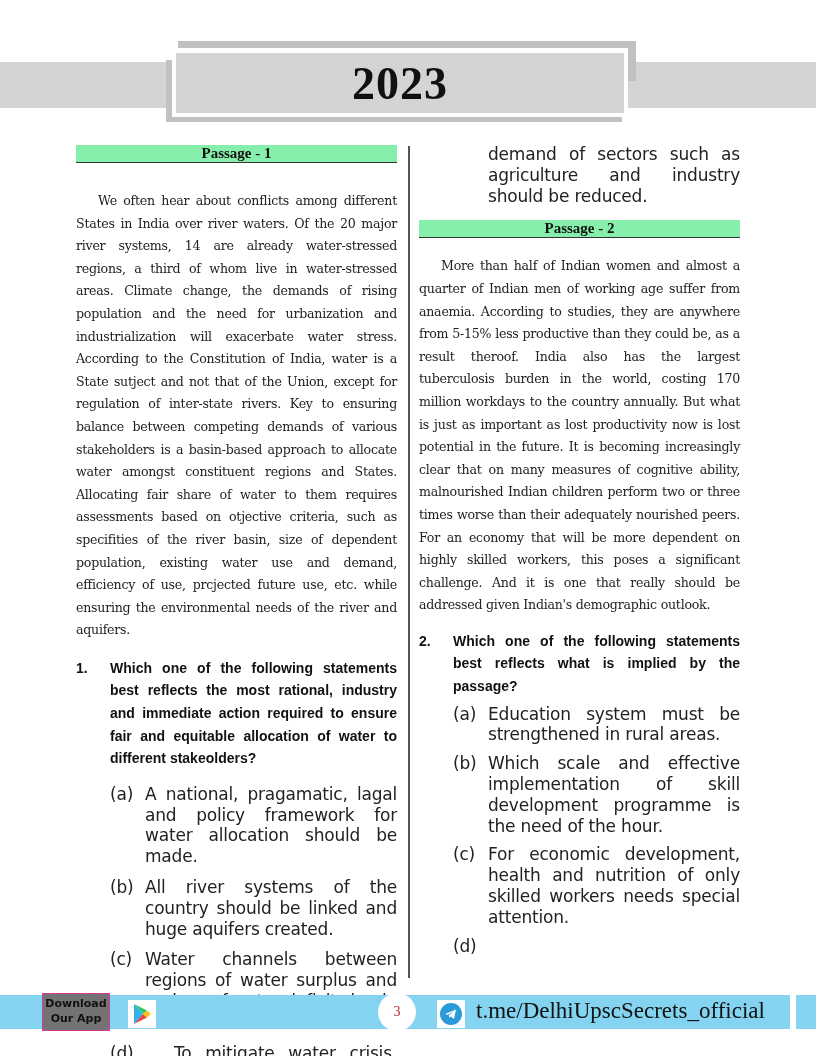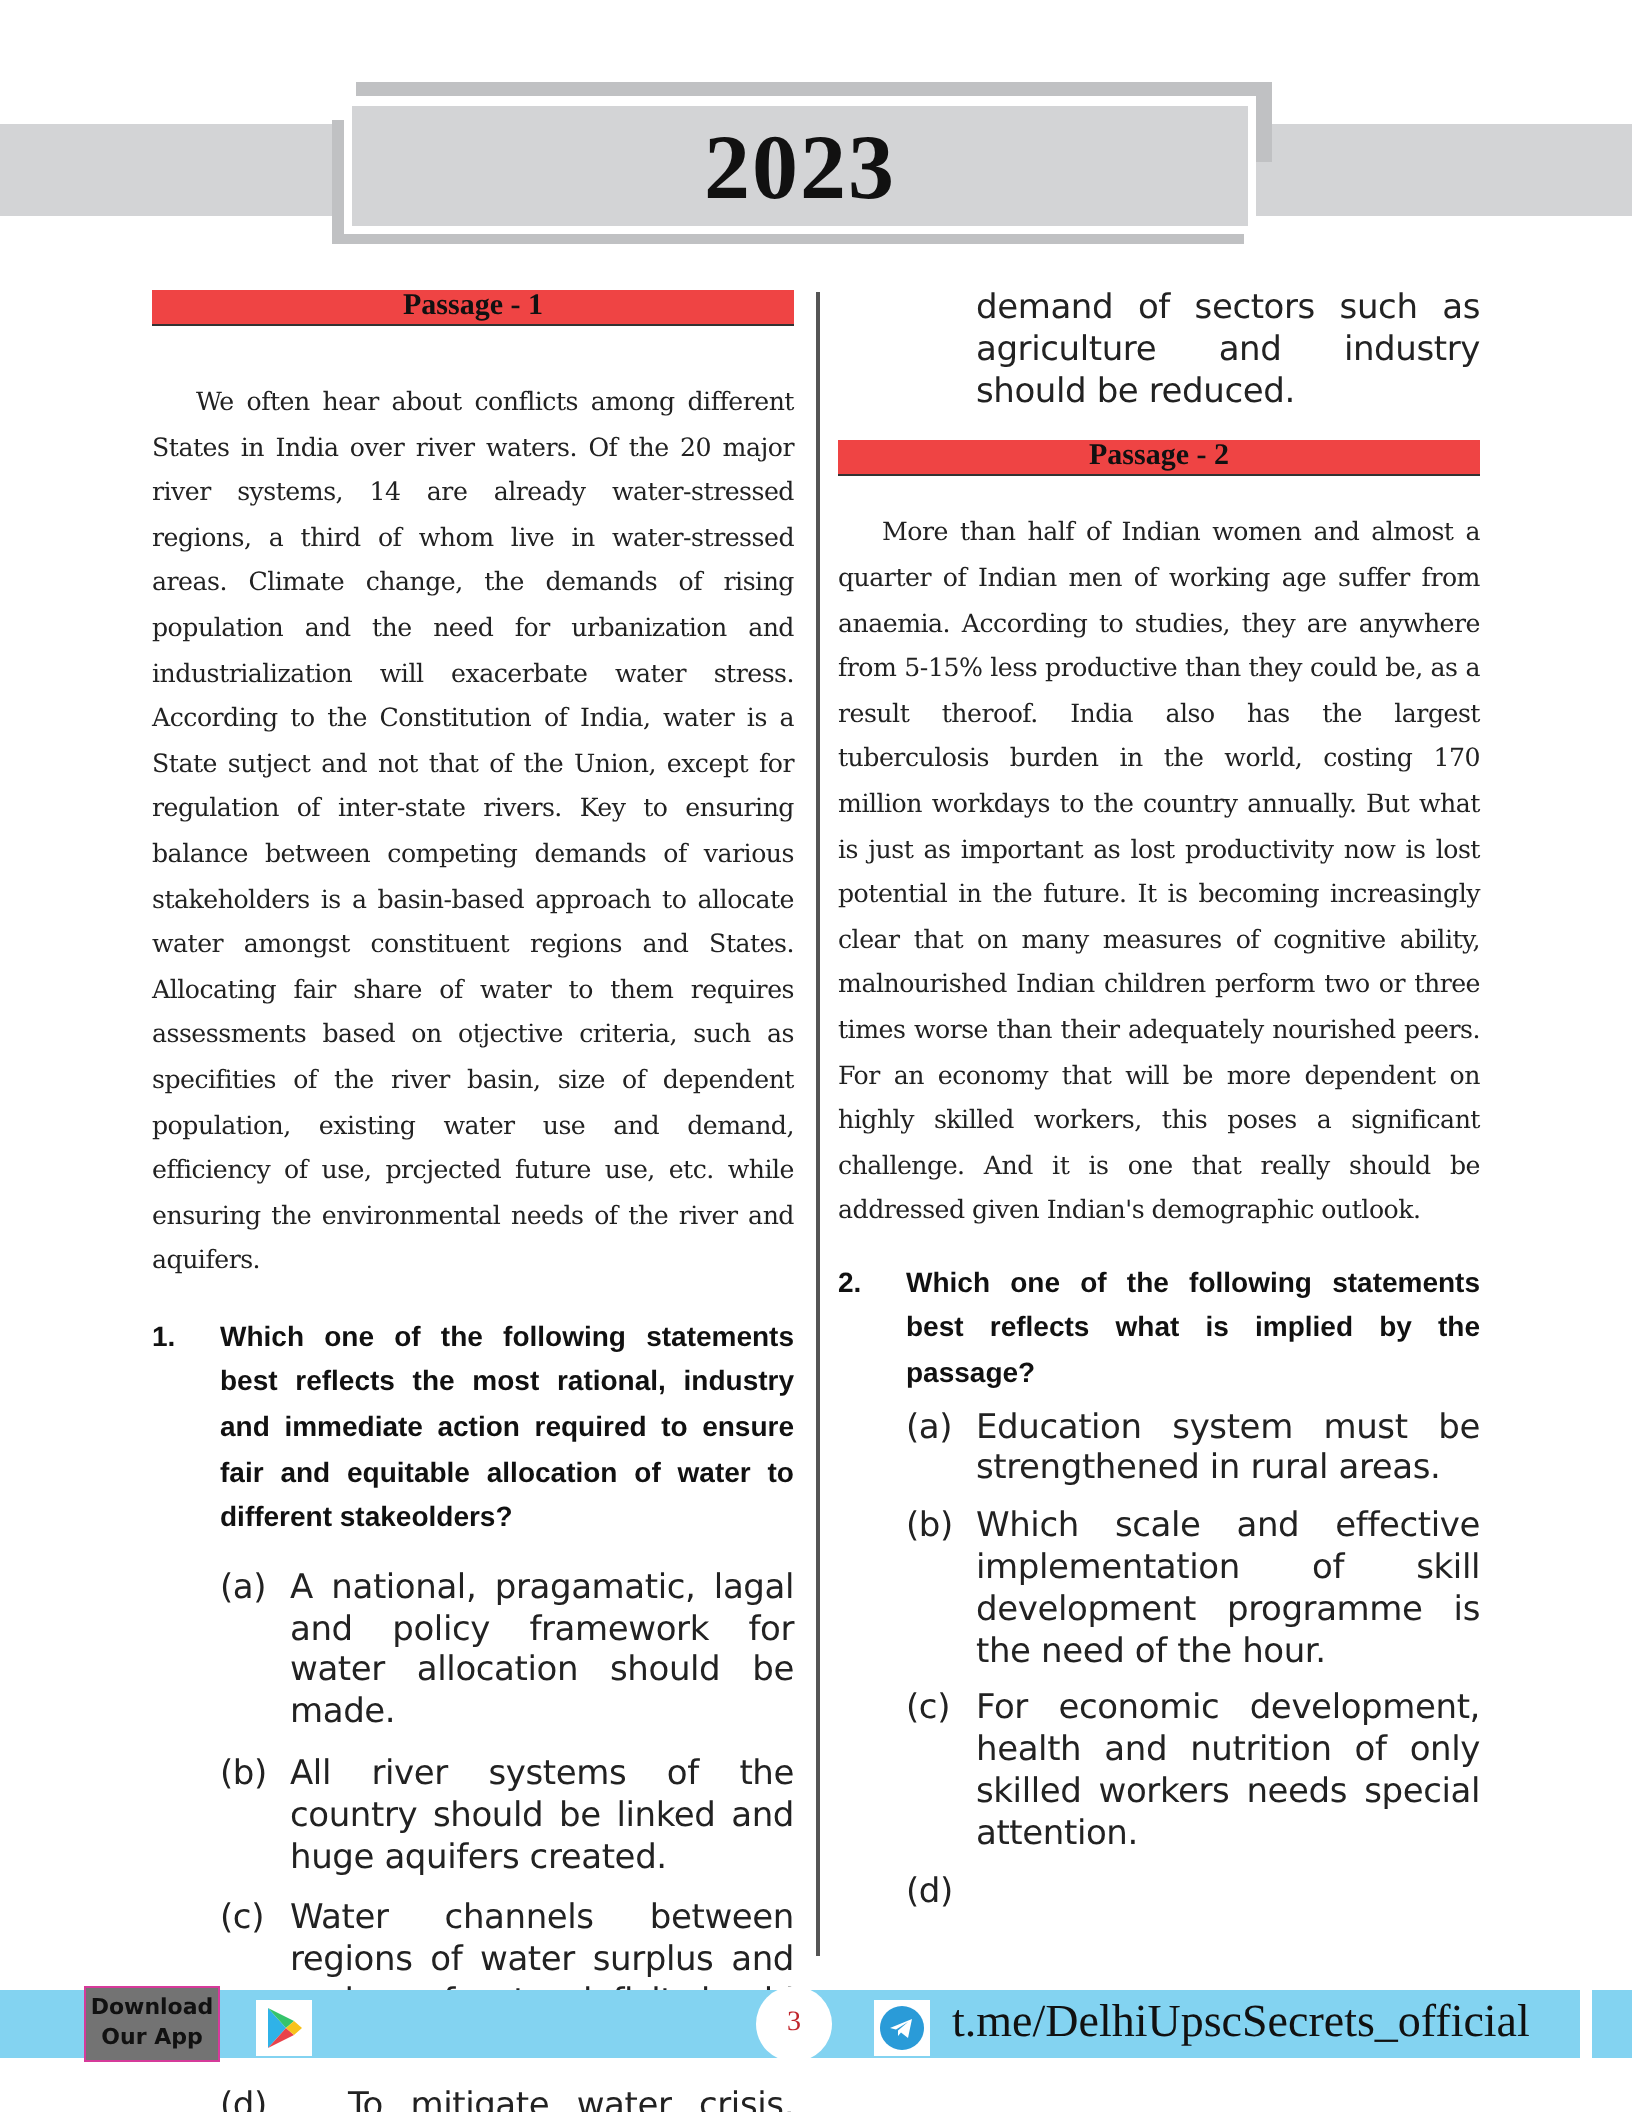--- a/index.html
+++ b/index.html
@@ -16,21 +16,21 @@
   .banner-inner { position: absolute; left: 176px; top: 53px; width: 448px; height: 60px; background: #d3d4d6;
     display: flex; align-items: center; justify-content: center; }
   .banner-title { font-family: "Liberation Serif", serif; font-size: 46px; color: #111; letter-spacing: 1px; font-weight: bold; }
 
   
   .col { position: absolute; top: 145px; }
   .col-left { left: 76px; width: 321px; }
   .col-right { left: 419px; width: 321px; }
   .col-divider { position: absolute; left: 408px; top: 146px; width: 2px; height: 832px; background: #555; }
 
-  .passage-head { height: 18px; background: #ef4444; border-bottom: 1.5px solid #333;
+  .passage-head { height: 18px; background: #86efac; border-bottom: 1.5px solid #333;
     font-family: "Liberation Serif", serif; font-weight: bold; font-size: 15px; text-align: center; line-height: 17px; color: #111; }
 
   .para { font-family: "DejaVu Serif", serif; font-size: 12.6px; line-height: 22.6px; text-align: justify;
     text-indent: 22px; color: #222; letter-spacing: -0.25px; }
 
   .question { display: flex; font-family: "Liberation Sans", sans-serif; font-weight: bold; font-size: 14px;
     line-height: 22.6px; color: #111; }
   .q-num { width: 34px; flex: none; }
   .q-text { flex: 1; text-align: justify; }
 

